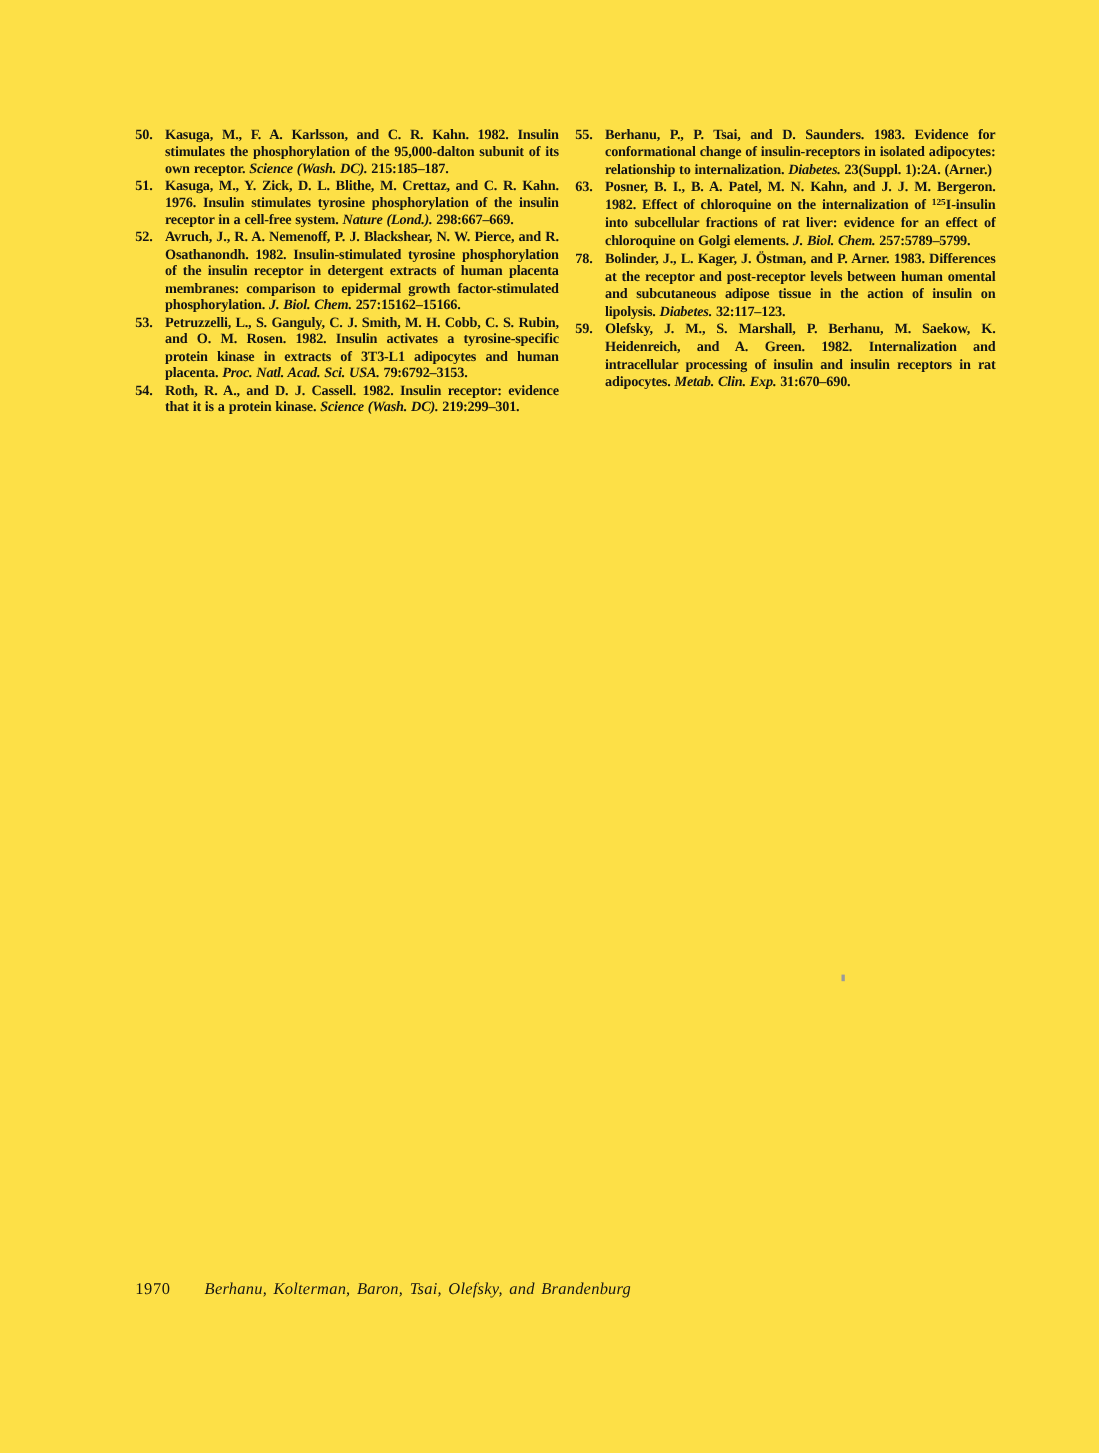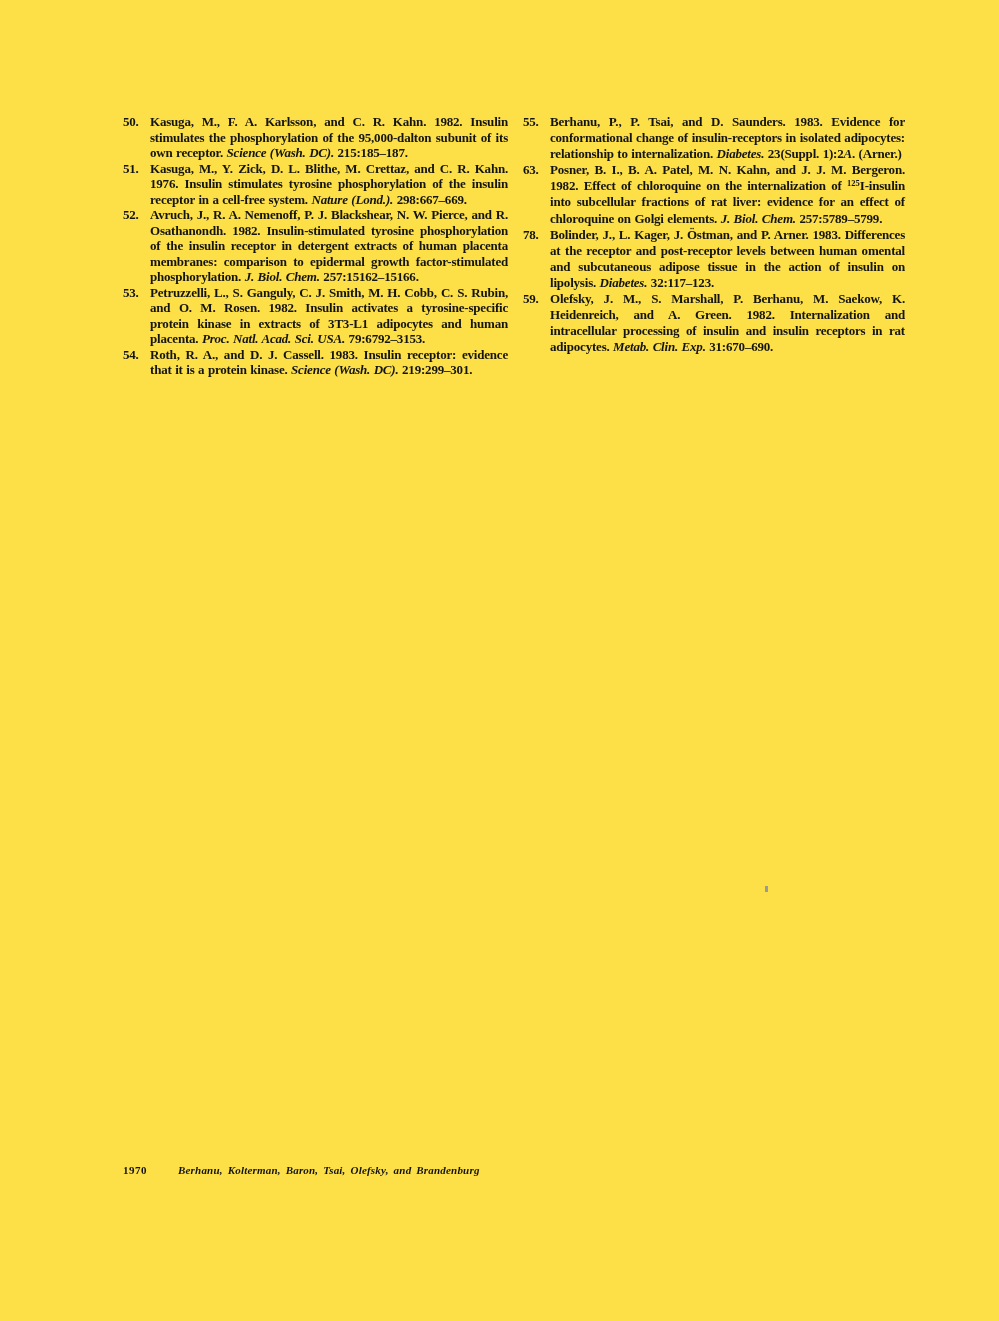--- a/index.html
+++ b/index.html
@@ -56,22 +56,22 @@
     line-height: 0;
     vertical-align: 4px;
     letter-spacing: 0;
     font-weight: inherit;
     margin-top: 26px;
   }
   .page-footer {
     position: absolute;
     left: 123px;
     top: 1164px;
-    font-size: 11px;
-    font-weight: 700;
+    font-size: 15px;
+    font-weight: 400;
     white-space: nowrap;
   }
   .folio {
     display: inline-block;
     margin-right: 31px;
     letter-spacing: 0.5px;
   }
   .running-authors {
     font-style: italic;
     letter-spacing: 0.2px;
@@ -89,21 +89,21 @@
 </head>
 <body>
 
 <div class="page" style="background: #fde047; color: rgb(20, 20, 20);">
   <main class="ref-columns">
     <section class="col col-left">
         <div class="ref"><span class="ref-num">50.</span><span><span>Kasuga, M., F. A. Karlsson, and C. R. Kahn. 1982. Insulin stimulates the phosphorylation of the 95,000-dalton subunit of its own receptor. </span><i>Science (Wash. DC).</i><span> 215:185–187.</span></span></div>
         <div class="ref"><span class="ref-num">51.</span><span><span>Kasuga, M., Y. Zick, D. L. Blithe, M. Crettaz, and C. R. Kahn. 1976. Insulin stimulates tyrosine phosphorylation of the insulin receptor in a cell-free system. </span><i>Nature (Lond.).</i><span> 298:667–669.</span></span></div>
         <div class="ref"><span class="ref-num">52.</span><span><span>Avruch, J., R. A. Nemenoff, P. J. Blackshear, N. W. Pierce, and R. Osathanondh. 1982. Insulin-stimulated tyrosine phosphorylation of the insulin receptor in detergent extracts of human placenta membranes: comparison to epidermal growth factor-stimulated phosphorylation. </span><i>J. Biol. Chem.</i><span> 257:15162–15166.</span></span></div>
         <div class="ref"><span class="ref-num">53.</span><span><span>Petruzzelli, L., S. Ganguly, C. J. Smith, M. H. Cobb, C. S. Rubin, and O. M. Rosen. 1982. Insulin activates a tyrosine-specific protein kinase in extracts of 3T3-L1 adipocytes and human placenta. </span><i>Proc. Natl. Acad. Sci. USA.</i><span> 79:6792–3153.</span></span></div>
-        <div class="ref"><span class="ref-num">54.</span><span><span>Roth, R. A., and D. J. Cassell. 1983. Insulin receptor: evidence that it is a protein kinase. </span><i>Science (Wash. DC).</i><span> 219:299–301.</span></span></div>
+        <div class="ref"><span class="ref-num">54.</span><span><span>Roth, R. A., and D. J. Cassell. 1982. Insulin receptor: evidence that it is a protein kinase. </span><i>Science (Wash. DC).</i><span> 219:299–301.</span></span></div>
       </section>
     <section class="col col-right">
         <div class="ref"><span class="ref-num">55.</span><span><span>Berhanu, P., P. Tsai, and D. Saunders. 1983. Evidence for conformational change of insulin-receptors in isolated adipocytes: relationship to internalization. </span><i>Diabetes.</i><span> 23(Suppl. 1):2</span><i>A</i><span>. (Arner.)</span></span></div>
         <div class="ref"><span class="ref-num">63.</span><span><span>Posner, B. I., B. A. Patel, M. N. Kahn, and J. J. M. Bergeron. 1982. Effect of chloroquine on the internalization of </span><sup>125</sup><span>I-insulin into subcellular fractions of rat liver: evidence for an effect of chloroquine on Golgi elements. </span><i>J. Biol. Chem.</i><span> 257:5789–5799.</span></span></div>
         <div class="ref"><span class="ref-num">78.</span><span><span>Bolinder, J., L. Kager, J. Östman, and P. Arner. 1983. Differences at the receptor and post-receptor levels between human omental and subcutaneous adipose tissue in the action of insulin on lipolysis. </span><i>Diabetes.</i><span> 32:117–123.</span></span></div>
         <div class="ref"><span class="ref-num">59.</span><span><span>Olefsky, J. M., S. Marshall, P. Berhanu, M. Saekow, K. Heidenreich, and A. Green. 1982. Internalization and intracellular processing of insulin and insulin receptors in rat adipocytes. </span><i>Metab. Clin. Exp.</i><span> 31:670–690.</span></span></div>
       </section>
   </main>
   <footer class="page-footer">
     <span class="folio">1970</span><span class="running-authors">Berhanu, Kolterman, Baron, Tsai, Olefsky, and Brandenburg</span>

